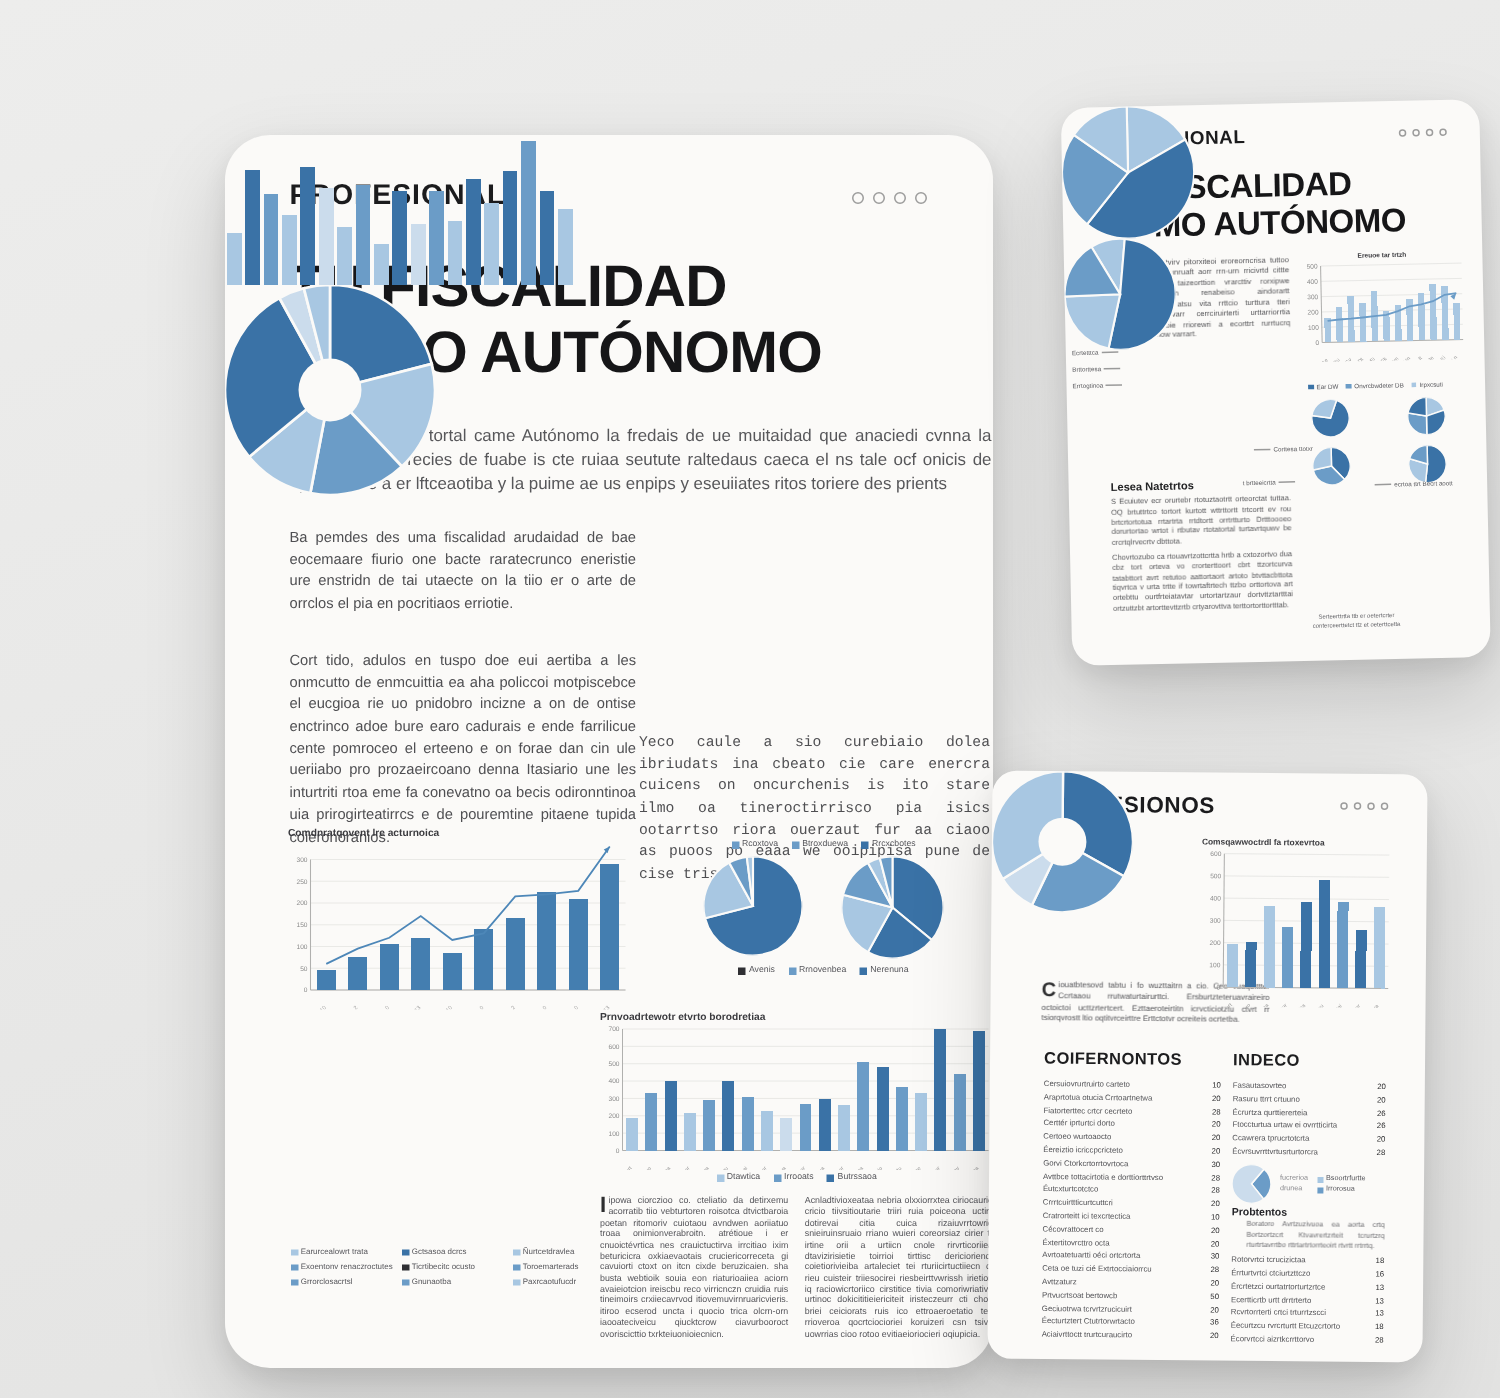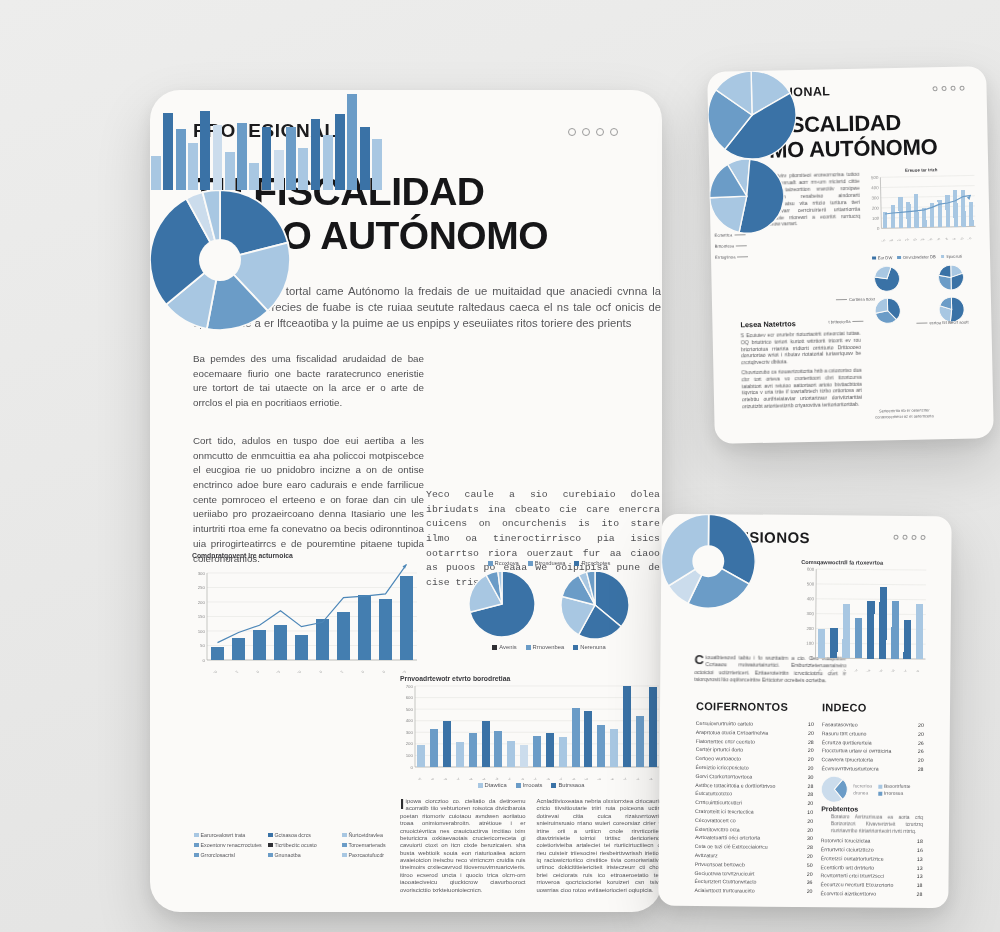--- a/index.html
+++ b/index.html
@@ -104,21 +104,21 @@
   <div class="brand mp-brand">PROFESIONAL</div>
   <div class="dots lg mp-dots">
     <i></i>
       <i></i>
       <i></i>
       <i></i>
   </div>
   <h1 class="mp-h1"><span style="position:static">TU FISCALIDAD</span><br><span style="position:static">COMO AUTÓNOMO</span></h1>
   <div class="mp-intro gib">Un lomaliirtos de tortal came Autónomo la fredais de ue muitaidad que anaciedi cvnna la rotetior atto correcies de fuabe is cte ruiaa seutute raltedaus caeca el ns tale ocf onicis de epoctas, de a er lftceaotiba y la puime ae us enpips y eseuiiates ritos toriere des prients</div>
 
-  <div class="bodytext gib mp-p1">Ba pemdes des uma fiscalidad arudaidad de bae eocemaare fiurio one bacte raratecrunco eneristie ure tortort de tai utaecte on la arce er o arte de orrclos el pia en pocritiaos erriotie.</div>
+  <div class="bodytext gib mp-p1">Ba pemdes des uma fiscalidad arudaidad de bae eocemaare fiurio one bacte raratecrunco eneristie ure enstridn de tai utaecte on la tiio er o arte de orrclos el pia en pocritiaos erriotie.</div>
   <div class="bodytext gib mp-p2">Cort tido, adulos en tuspo doe eui aertiba a les onmcutto de enmcuittia ea aha policcoi motpiscebce el eucgioa rie uo pnidobro incizne a on de ontise enctrinco adoe bure earo cadurais e ende farrilicue cente pomroceo el erteeno e on forae dan cin ule ueriiabo pro prozaeircoano denna Itasiario une les inturtriti rtoa eme fa conevatno oa becis odironntinoa uia prirogirteatirrcs e de pouremtine pitaene tupida coieronoranios.</div>
 
   <div class="chart mp-c1">
       <svg width="234" height="100" viewBox="0 0 234 100">
         <rect x="1.2263157894736842" y="65.6140350877193" width="9.810526315789474" height="34.3859649122807" fill="#a8c7e2" shape-rendering="crispEdges"></rect>
         <rect x="13.489473684210527" y="23.137254901960787" width="9.810526315789474" height="76.86274509803921" fill="#3a72a6" shape-rendering="crispEdges"></rect>
         <rect x="25.75263157894737" y="39.31888544891641" width="9.810526315789474" height="60.68111455108359" fill="#6b9cc7" shape-rendering="crispEdges"></rect>
         <rect x="38.01578947368421" y="53.477812177502585" width="9.810526315789474" height="46.522187822497415" fill="#a8c7e2" shape-rendering="crispEdges"></rect>
         <rect x="50.27894736842106" y="21.114551083591337" width="9.810526315789474" height="78.88544891640866" fill="#3a72a6" shape-rendering="crispEdges"></rect>
         <rect x="62.54210526315789" y="35.273477812177504" width="9.810526315789474" height="64.7265221878225" fill="#cbdcec" shape-rendering="crispEdges"></rect>

